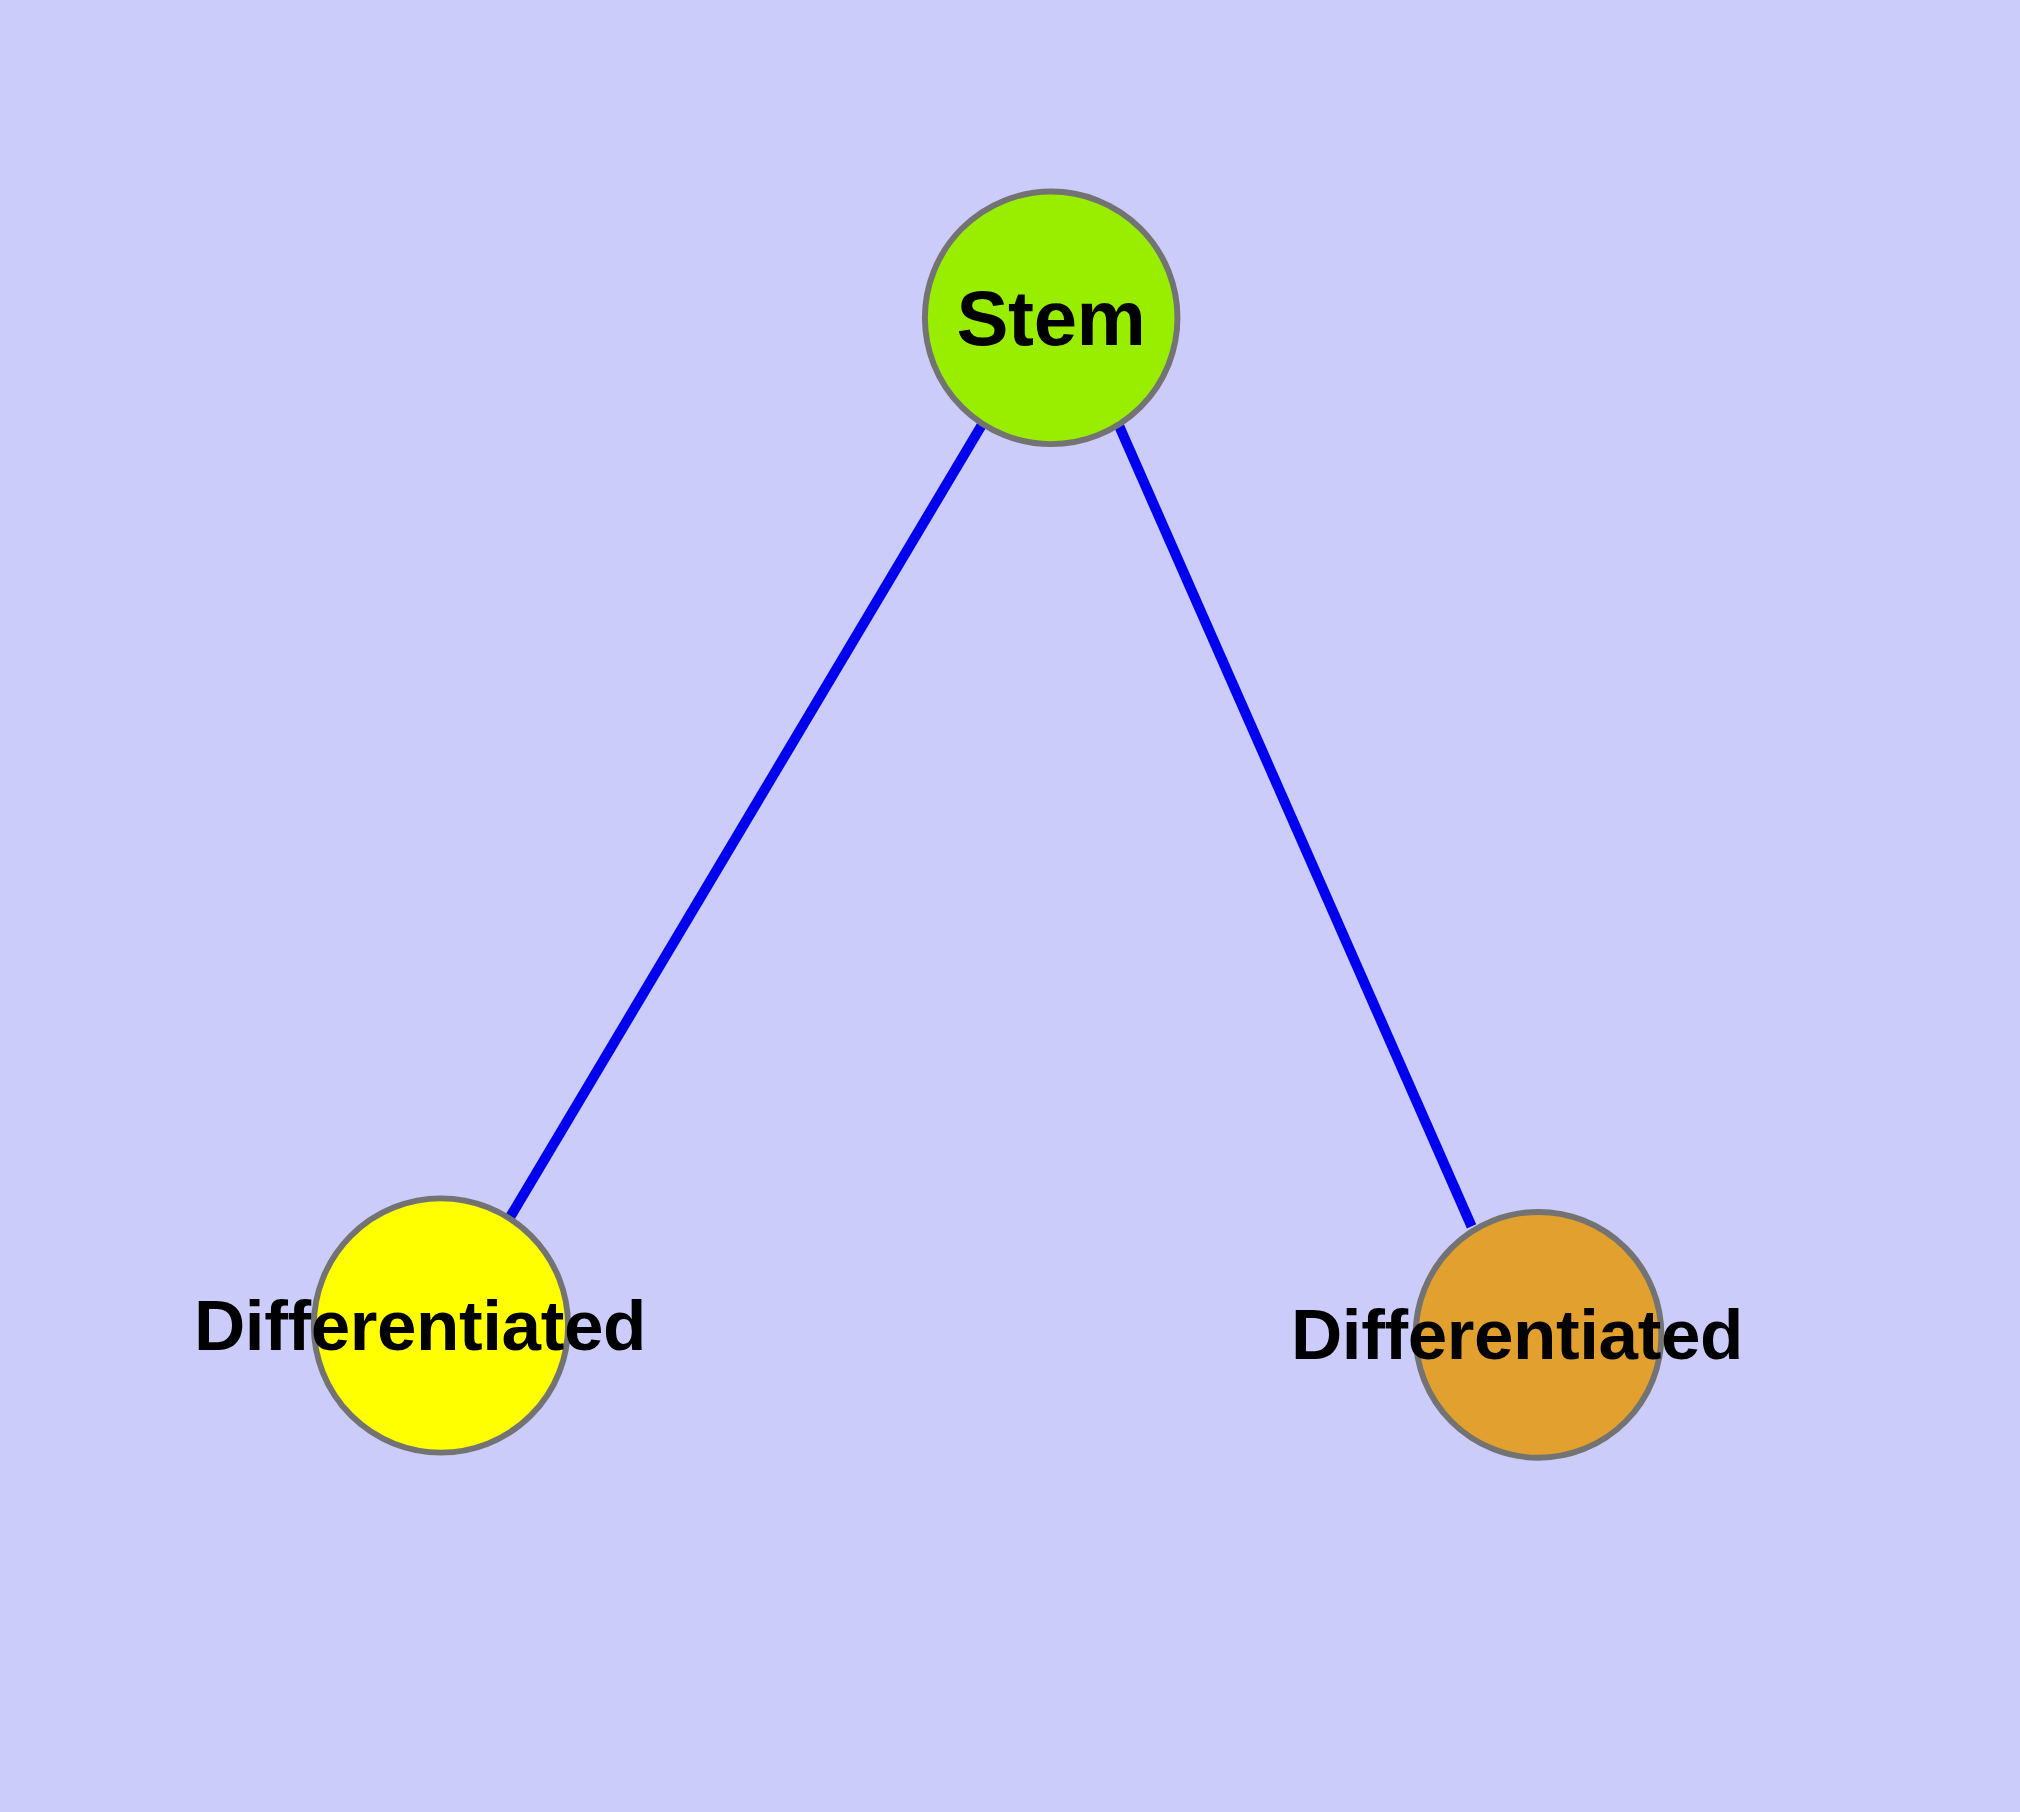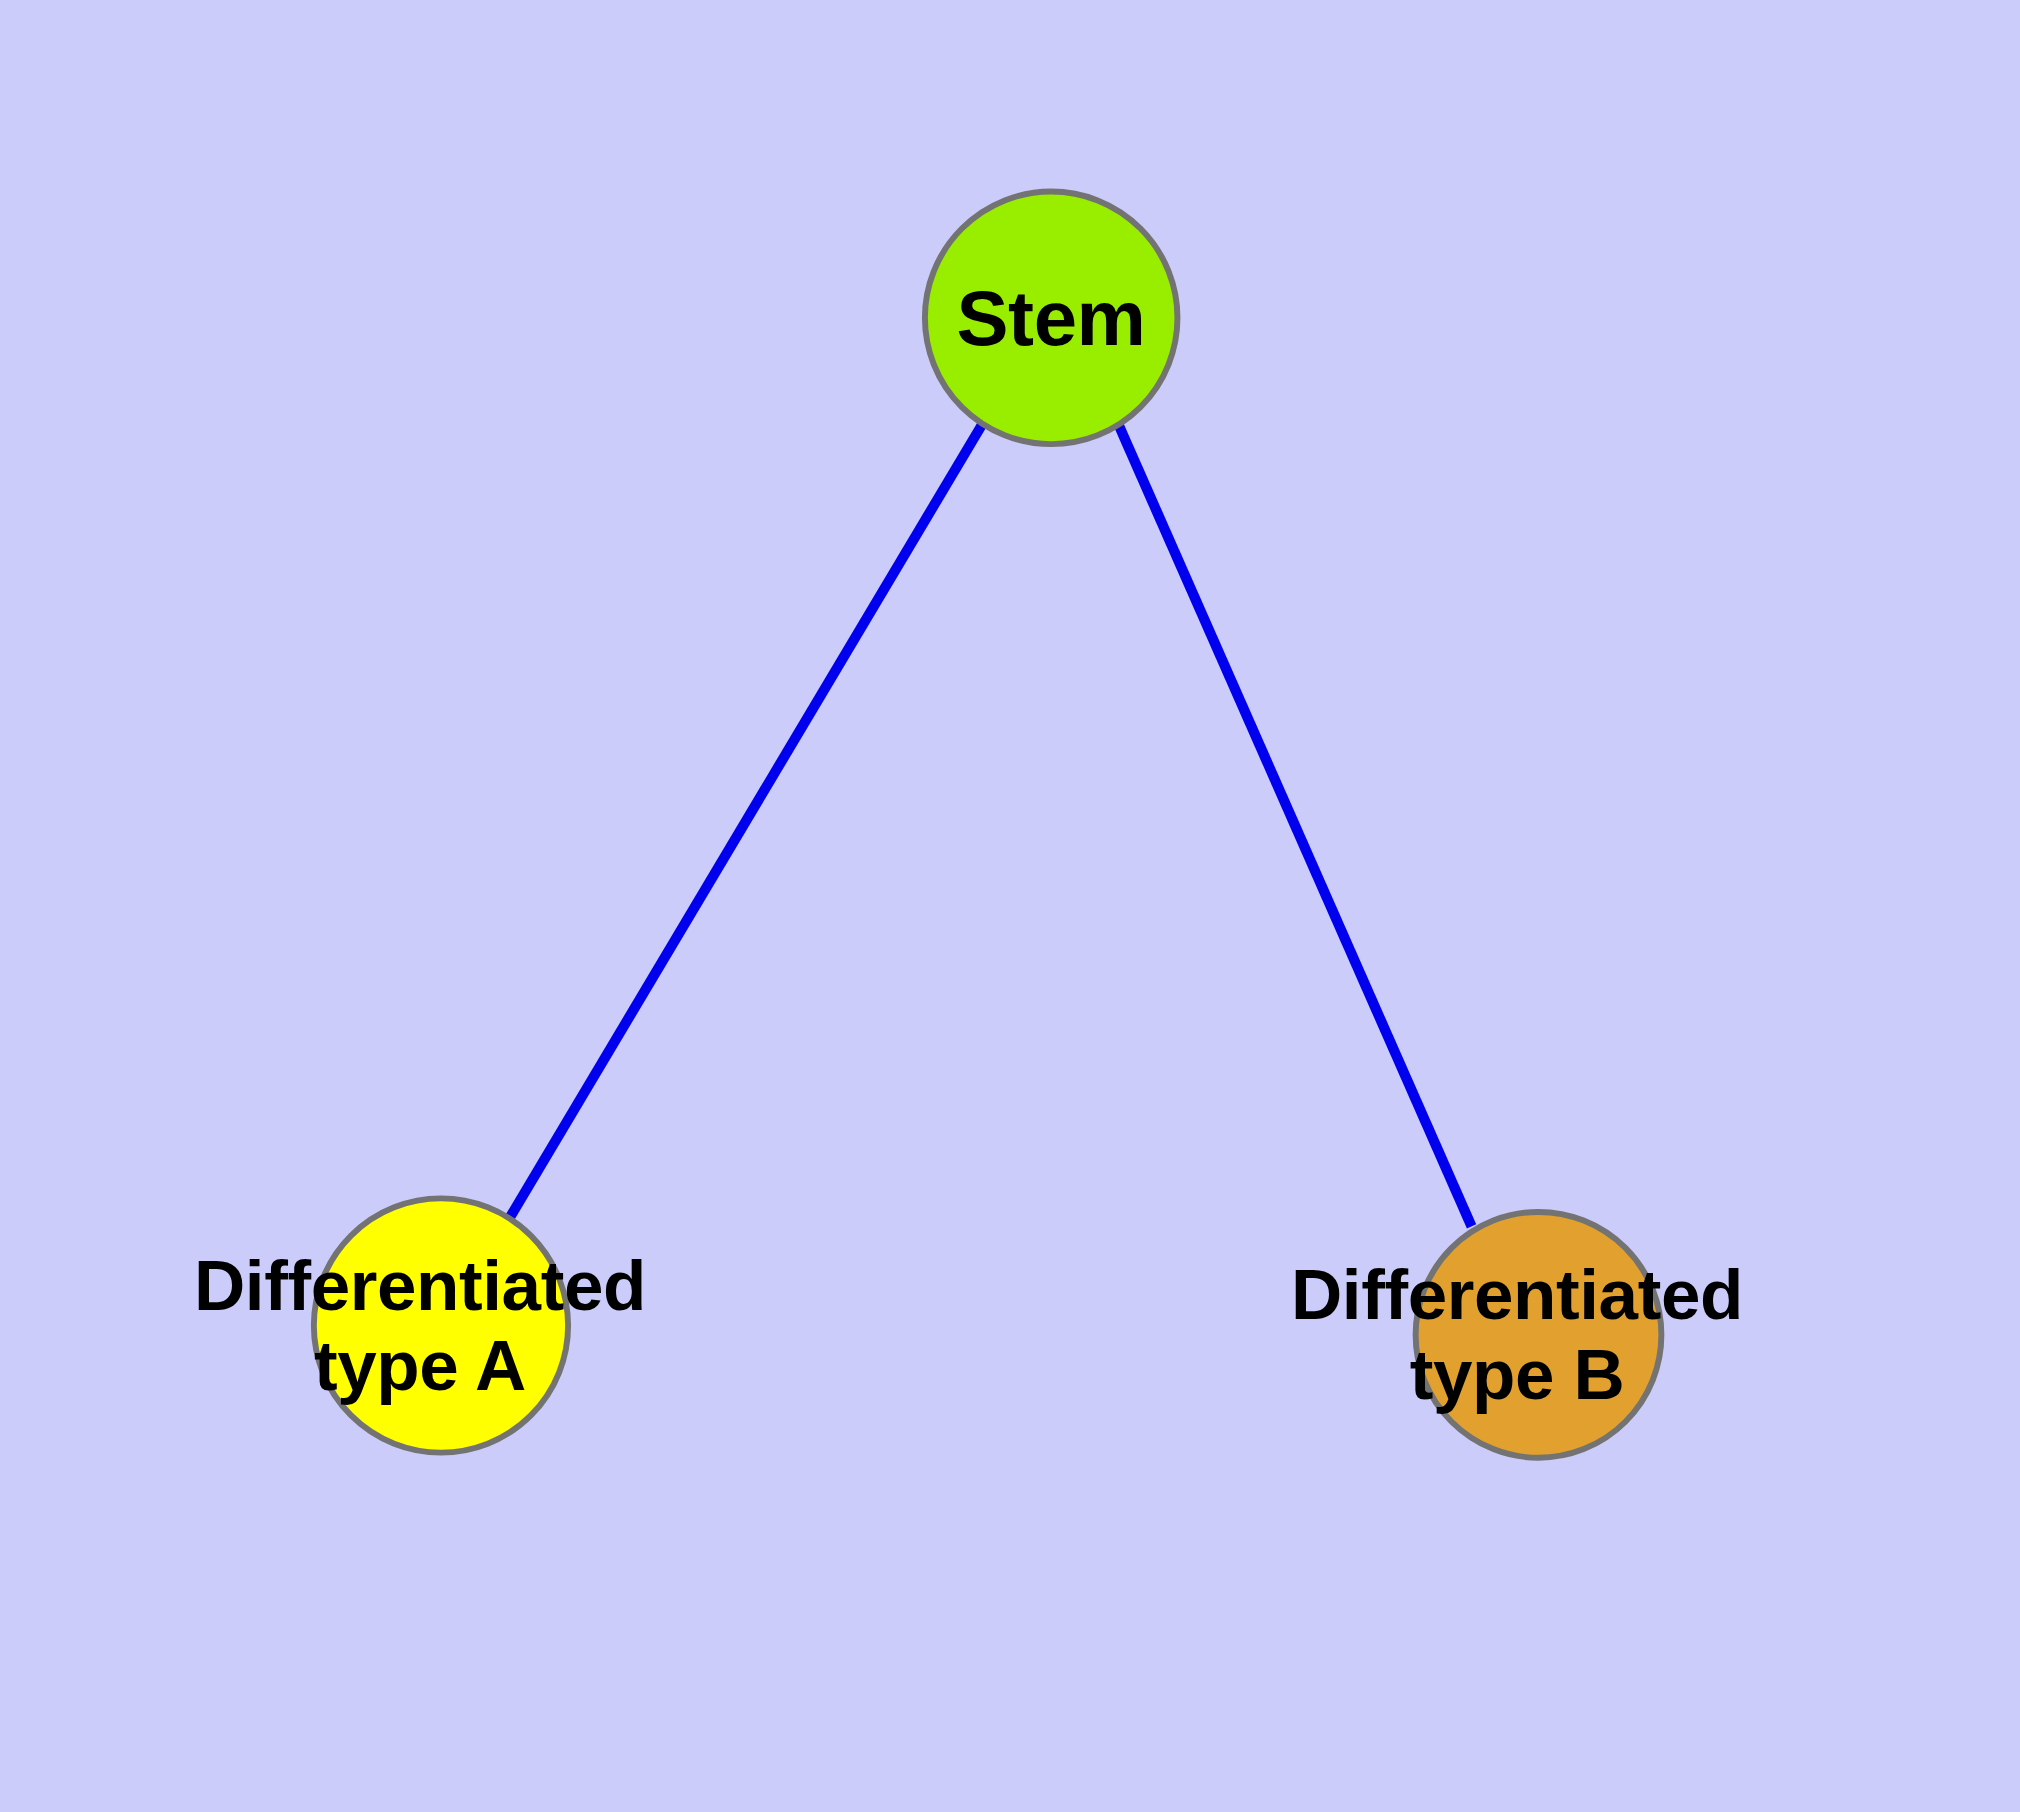--- a/index.html
+++ b/index.html
@@ -60,18 +60,18 @@
       </g>
     <g id="nodes-group">
         <circle cx="1240" cy="375" r="149" fill="#99ee00" stroke="#737373" stroke-width="7"></circle>
         <circle cx="520" cy="1564" r="150" fill="#ffff00" stroke="#737373" stroke-width="7"></circle>
         <circle cx="1815" cy="1575" r="145" fill="#e2a02e" stroke="#737373" stroke-width="7"></circle>
       </g>
   </svg>
 
   <div id="labels-layer">
       <div class="node-label label-root" style="left: 1051px; top: 318px; color: rgb(0, 0, 0);"><span>Stem</span></div>
-      <div class="node-label label-leaf" style="left: 420px; top: 1326px; color: rgb(0, 0, 0);"><span>Differentiated</span><br><span>type A</span></div>
-      <div class="node-label label-leaf" style="left: 1517px; top: 1335px; color: rgb(0, 0, 0);"><span>Differentiated</span><br><span>type B</span></div>
+      <div class="node-label label-leaf" style="left: 420px; top: 1326px; color: rgb(0, 0, 0);"><span>Differentiated</span><br></div>
+      <div class="node-label label-leaf" style="left: 1517px; top: 1335px; color: rgb(0, 0, 0);"><span>Differentiated</span><br></div>
     </div>
 
 </div>
 
 
 </body></html>

